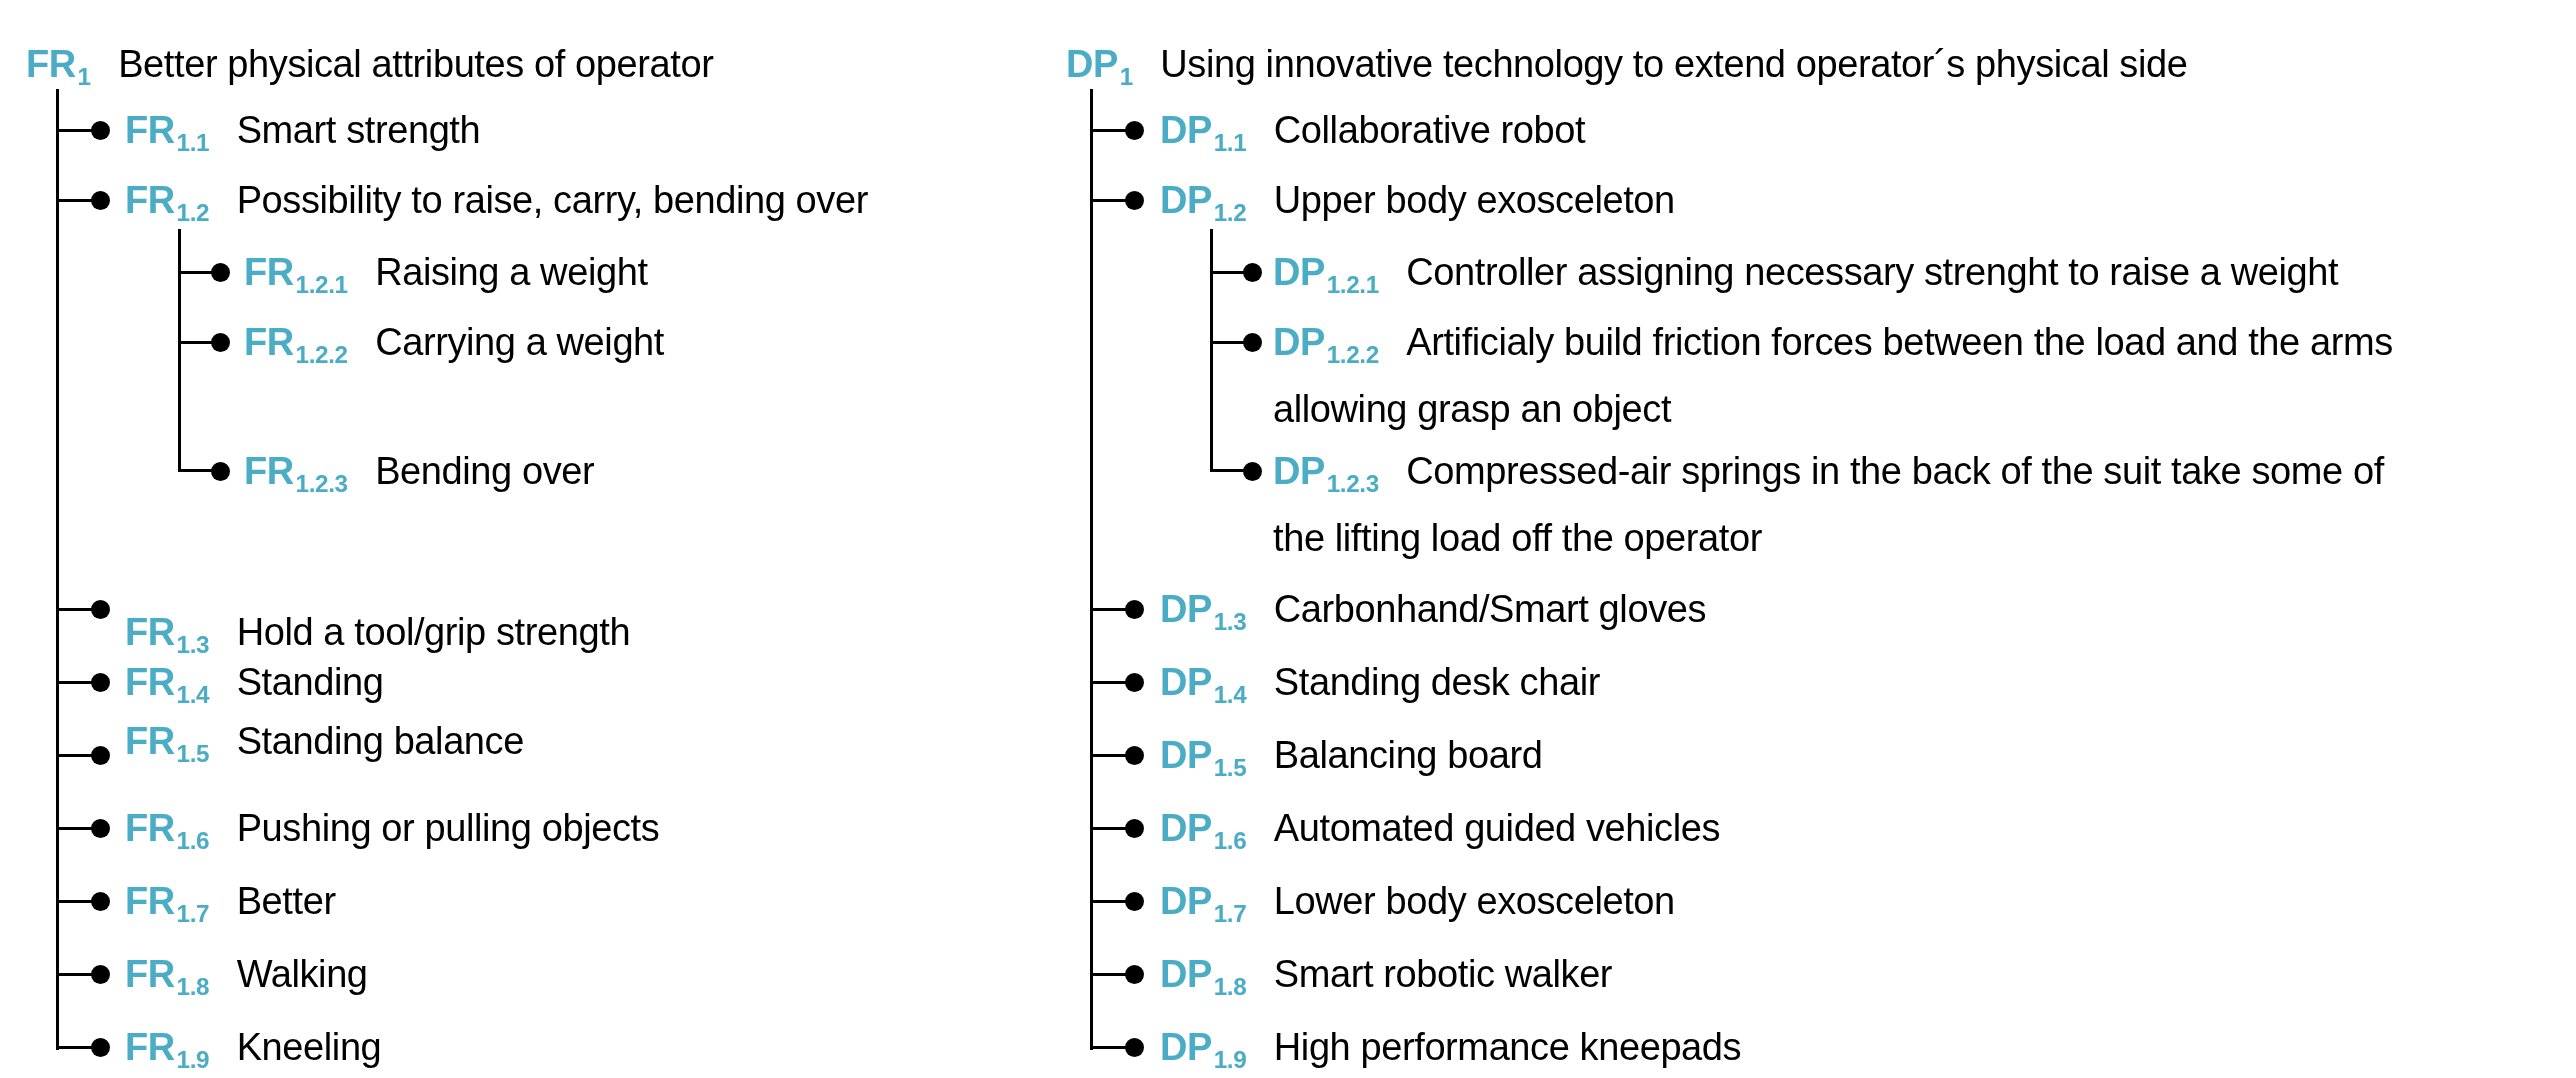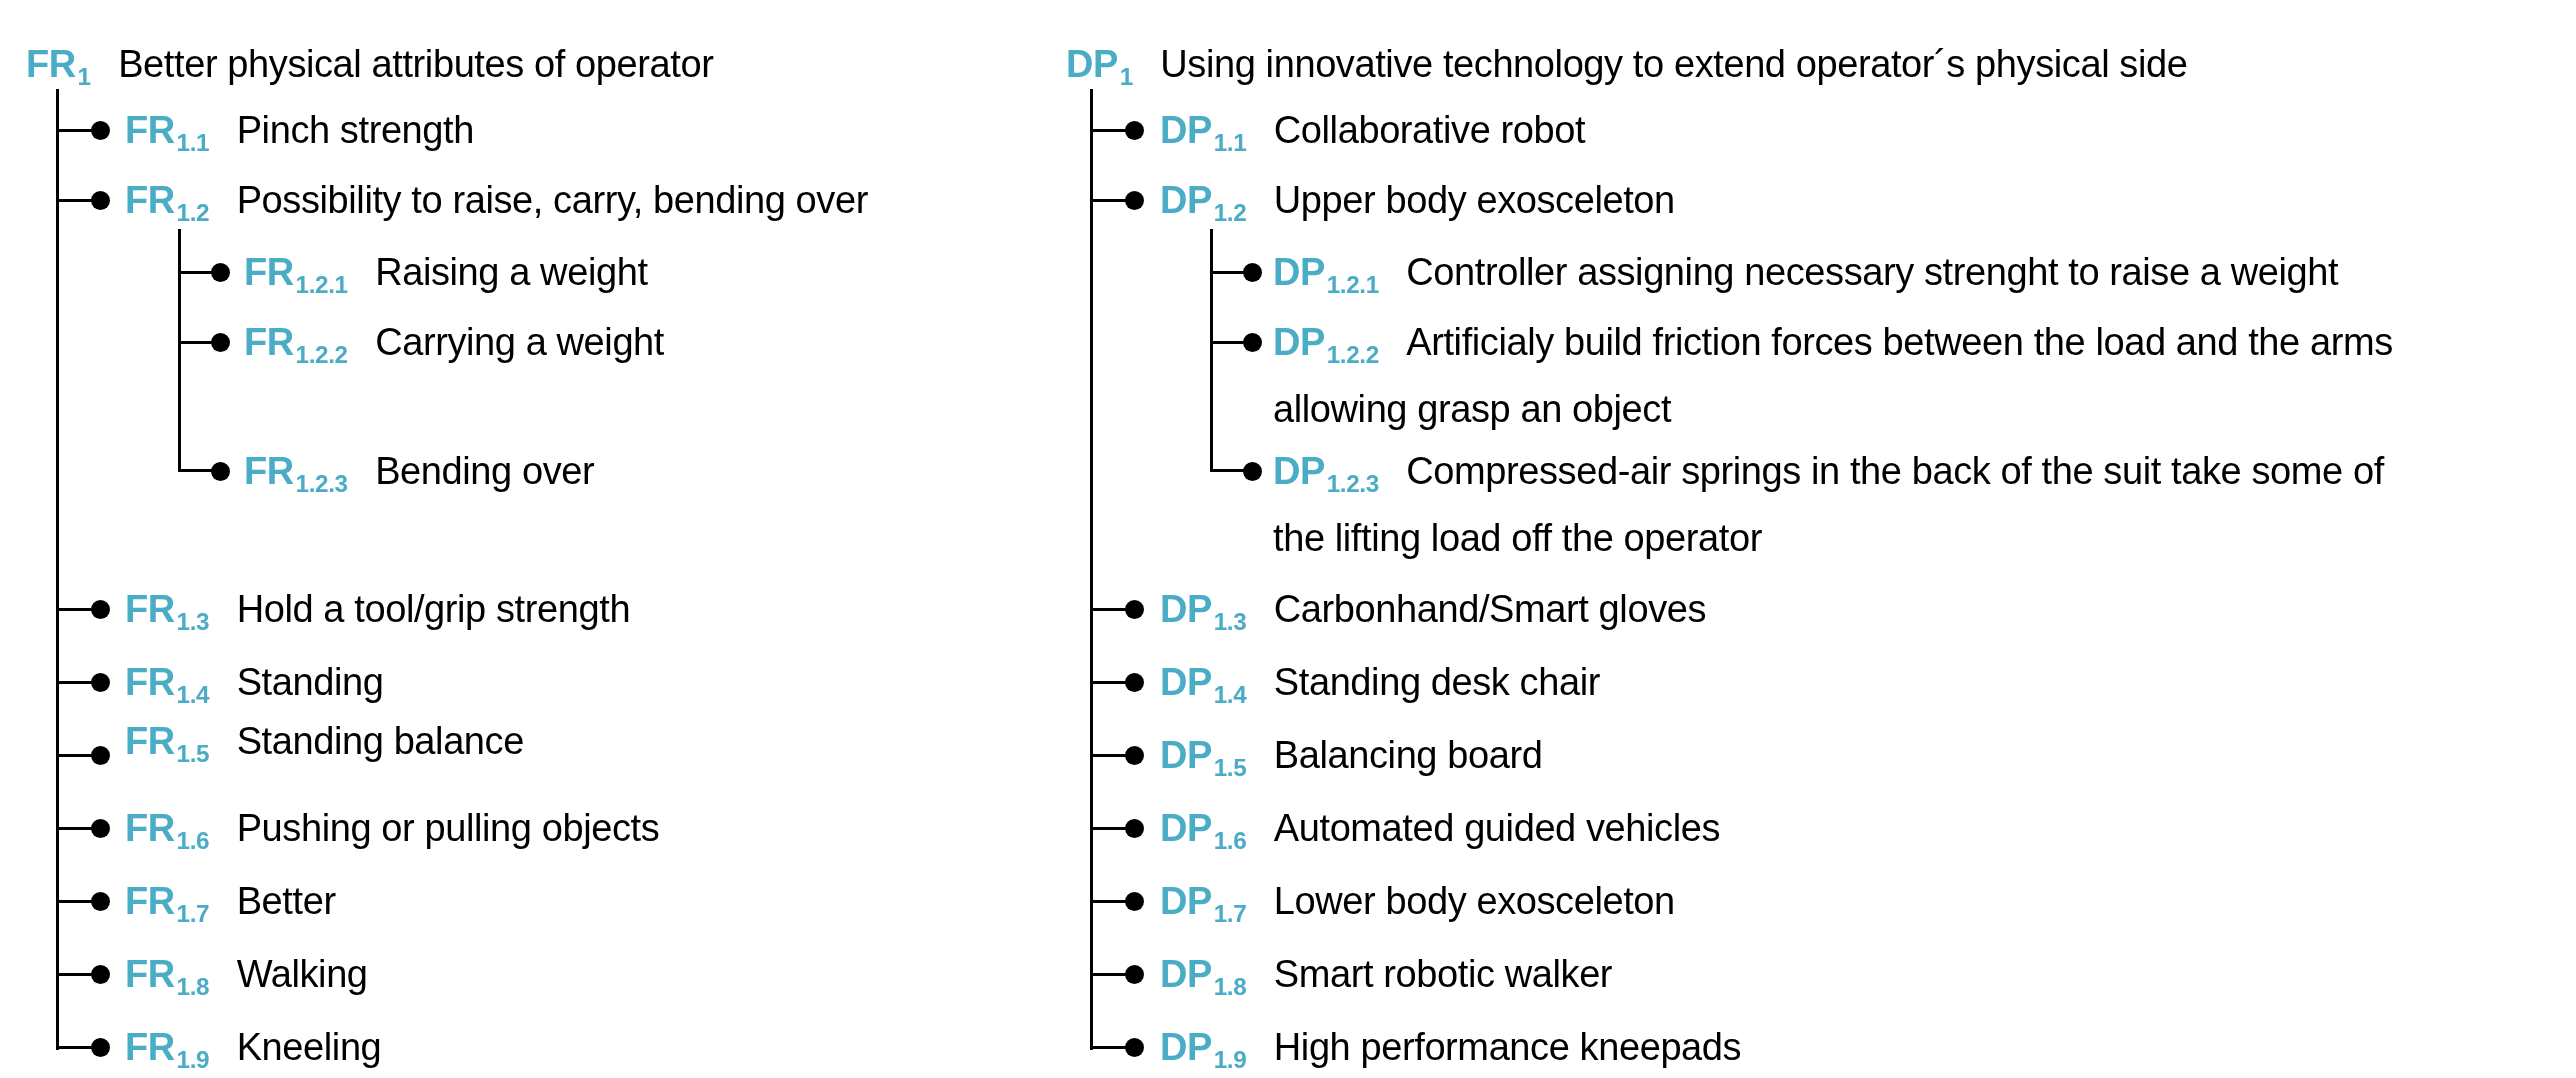--- a/index.html
+++ b/index.html
@@ -46,21 +46,21 @@
     <div class="node" style="left:26px;top:37px;">
       <span class="tag"><span>FR</span><sub>1</sub></span><span class="lbl">Better physical attributes of operator</span>
     </div>
 
     <div class="vline" style="left:56px;top:89px;height:961px;"></div>
     <div class="vline" style="left:178px;top:229px;height:243px;"></div>
 
     <div class="hline" style="left:56px;top:129px;width:40px;"></div>
     <div class="dot" style="left:91px;top:121px;"></div>
     <div class="node" style="left:125px;top:103px;">
-      <span class="tag"><span>FR</span><sub>1.1</sub></span><span class="lbl">Pinch strength</span>
+      <span class="tag"><span>FR</span><sub>1.1</sub></span><span class="lbl">Smart strength</span>
     </div>
 
     <div class="hline" style="left:56px;top:199px;width:40px;"></div>
     <div class="dot" style="left:91px;top:191px;"></div>
     <div class="node" style="left:125px;top:173px;">
       <span class="tag"><span>FR</span><sub>1.2</sub></span><span class="lbl">Possibility to raise, carry, bending over</span>
     </div>
 
     <div class="hline" style="left:178px;top:271px;width:39px;"></div>
     <div class="dot" style="left:211px;top:263px;"></div>
@@ -75,21 +75,21 @@
     </div>
 
     <div class="hline" style="left:178px;top:469px;width:39px;"></div>
     <div class="dot" style="left:211px;top:462px;"></div>
     <div class="node" style="left:244px;top:444px;">
       <span class="tag"><span>FR</span><sub>1.2.3</sub></span><span class="lbl">Bending over</span>
     </div>
 
     <div class="hline" style="left:56px;top:608px;width:40px;"></div>
     <div class="dot" style="left:91px;top:600px;"></div>
-    <div class="node" style="left:125px;top:582px;text-align:center;">
+    <div class="node" style="left:125px;top:605px;text-align:center;">
       <span class="tag"><span>FR</span><sub>1.3</sub></span><span class="lbl">Hold a tool/grip strength</span>
     </div>
 
     <div class="hline" style="left:56px;top:681px;width:40px;"></div>
     <div class="dot" style="left:91px;top:673px;"></div>
     <div class="node" style="left:125px;top:655px;text-align:center;">
       <span class="tag"><span>FR</span><sub>1.4</sub></span><span class="lbl">Standing</span>
     </div>
 
     <div class="hline" style="left:56px;top:754px;width:40px;"></div>

